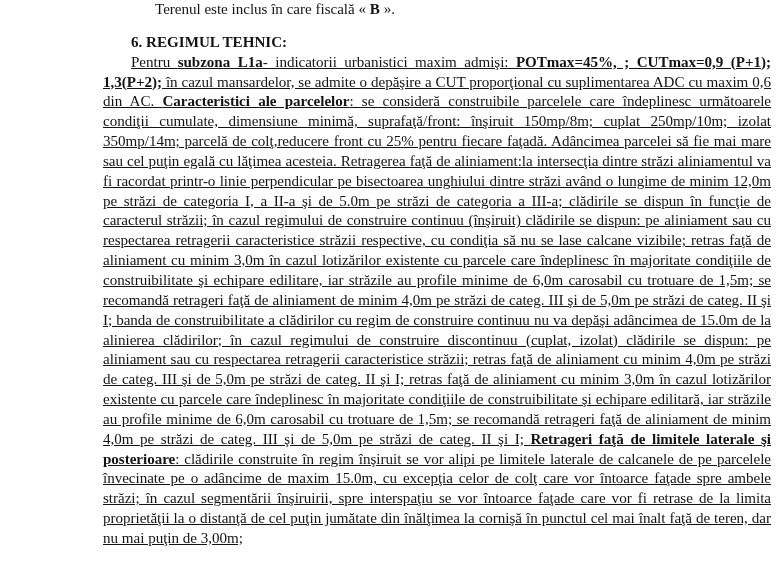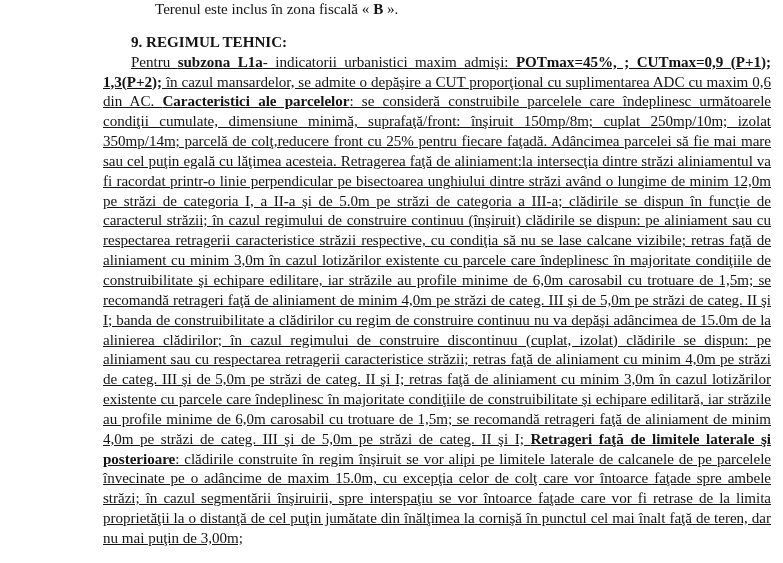--- a/index.html
+++ b/index.html
@@ -62,24 +62,24 @@
   }
 </style>
 </head>
 <body>
 
 <div id="page">
 
   <div class="doc-body">
 
     <p class="para indent-first gap-after-first">
-      <span>Terenul este inclus în zona fiscală « </span><b>B</b><span> ».</span>
+      <span>Terenul este inclus în care fiscală « </span><b>B</b><span> ».</span>
     </p>
 
-    <p class="heading">9. REGIMUL TEHNIC:</p>
+    <p class="heading">6. REGIMUL TEHNIC:</p>
 
     <p class="para indent-heading">
       <span>Pentru </span><b>subzona L1a</b><span>- indicatorii urbanistici maxim admişi: </span><b>POTmax=45%, ; CUTmax=0,9 (P+1); 1,3(P+2);</b><span> în cazul mansardelor, se admite o depăşire a CUT proporţional cu suplimentarea ADC cu maxim 0,6 din AC. </span><b>Caracteristici ale parcelelor</b><span>: se consideră construibile parcelele care îndeplinesc următoarele condiţii cumulate, dimensiune minimă, suprafaţă/front: înşiruit 150mp/8m; cuplat 250mp/10m; izolat 350mp/14m; parcelă de colţ,reducere front cu 25% pentru fiecare faţadă. Adâncimea parcelei să fie mai mare sau cel puţin egală cu lăţimea acesteia. Retragerea faţă de aliniament:la intersecţia dintre străzi aliniamentul va fi racordat printr-o linie perpendicular pe bisectoarea unghiului dintre străzi având o lungime de minim 12,0m pe străzi de categoria I, a II-a şi de 5.0m pe străzi de categoria a III-a; clădirile se dispun în funcţie de caracterul străzii; în cazul regimului de construire continuu (înşiruit) clădirile se dispun: pe aliniament sau cu respectarea retragerii caracteristice străzii respective, cu condiţia să nu se lase calcane vizibile; retras faţă de aliniament cu minim 3,0m în cazul lotizărilor existente cu parcele care îndeplinesc în majoritate condiţiile de construibilitate şi echipare edilitare, iar străzile au profile minime de 6,0m carosabil cu trotuare de 1,5m; se recomandă retrageri faţă de aliniament de minim 4,0m pe străzi de categ. III şi de 5,0m pe străzi de categ. II şi I; banda de construibilitate a clădirilor cu regim de construire continuu nu va depăşi adâncimea de 15.0m de la alinierea clădirilor; în cazul regimului de construire discontinuu (cuplat, izolat) clădirile se dispun: pe aliniament sau cu respectarea retragerii caracteristice străzii; retras faţă de aliniament cu minim 4,0m pe străzi de categ. III şi de 5,0m pe străzi de categ. II şi I; retras faţă de aliniament cu minim 3,0m în cazul lotizărilor existente cu parcele care îndeplinesc în majoritate condiţiile de construibilitate şi echipare edilitară, iar străzile au profile minime de 6,0m carosabil cu trotuare de 1,5m; se recomandă retrageri faţă de aliniament de minim 4,0m pe străzi de categ. III şi de 5,0m pe străzi de categ. II şi I; </span><b>Retrageri faţă de limitele laterale şi posterioare</b><span>: clădirile construite în regim înşiruit se vor alipi pe limitele laterale de calcanele de pe parcelele învecinate pe o adâncime de maxim 15.0m, cu excepţia celor de colţ care vor întoarce faţade spre ambele străzi; în cazul segmentării înşiruirii, spre interspaţiu se vor întoarce faţade care vor fi retrase de la limita proprietăţii la o distanţă de cel puţin jumătate din înălţimea la cornişă în punctul cel mai înalt faţă de teren, dar nu mai puţin de 3,00m;</span>
     </p>
 
   </div>
 
   <div id="grain"></div>
 </div>
 

